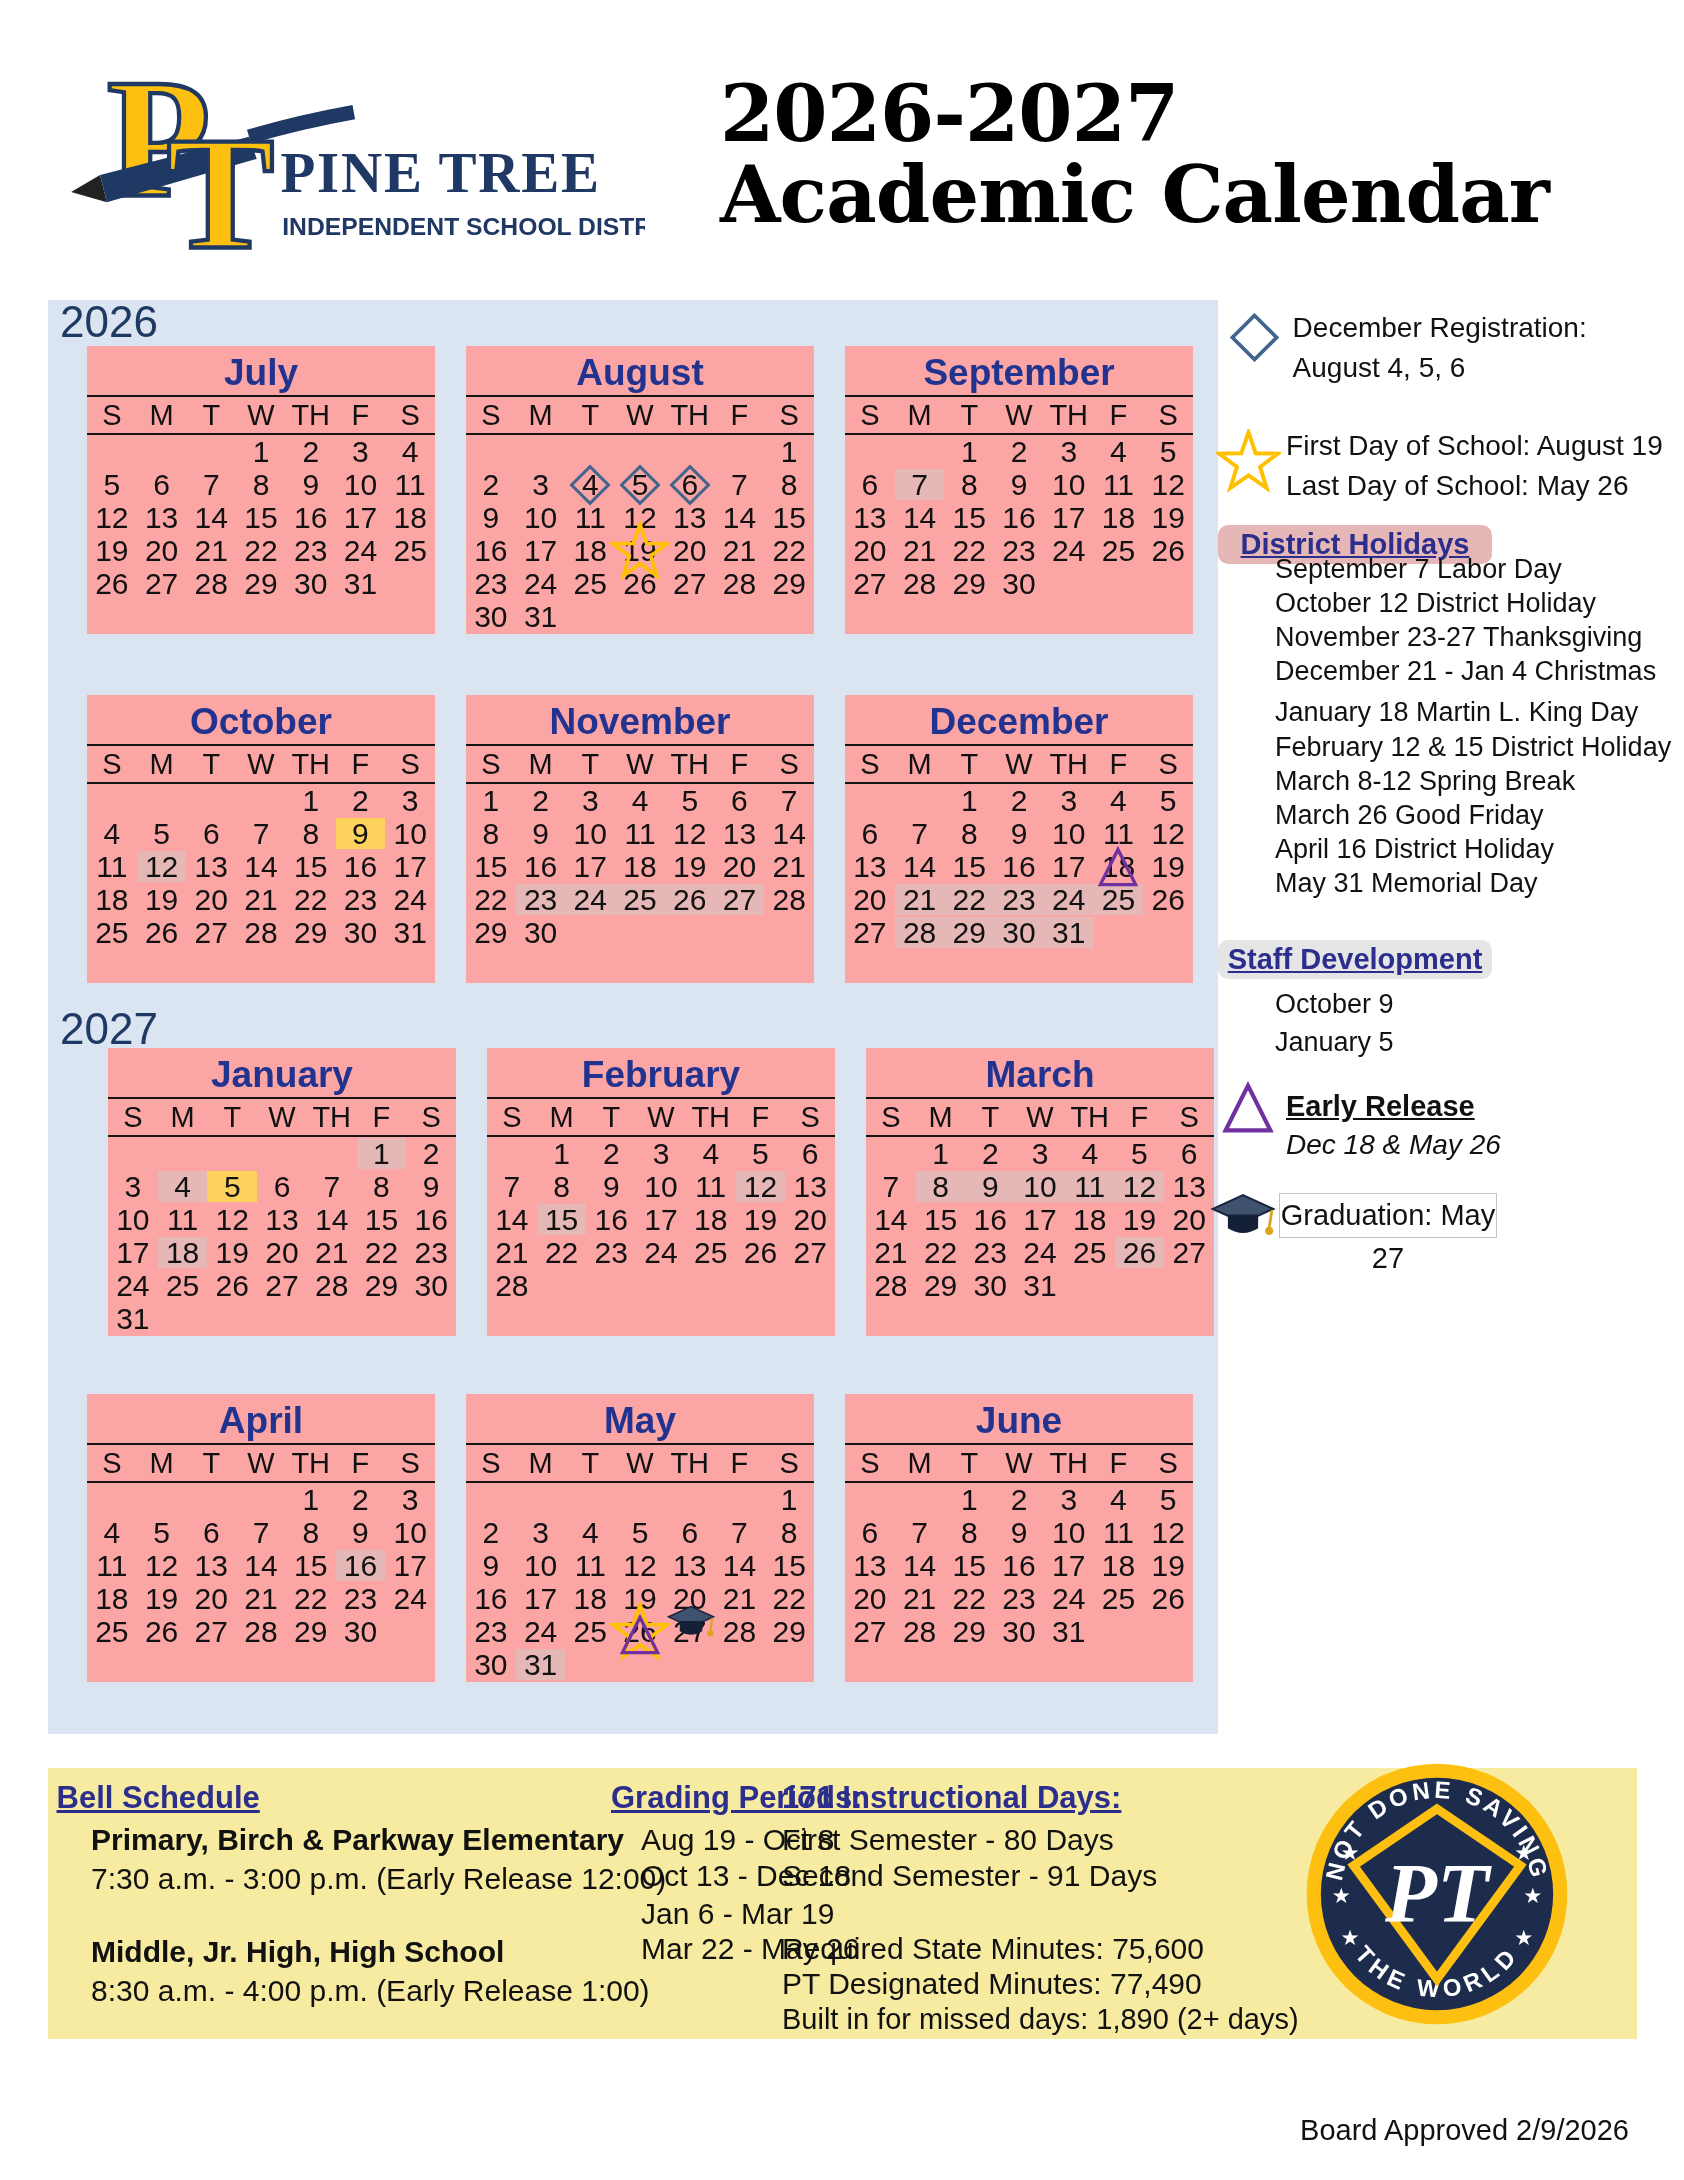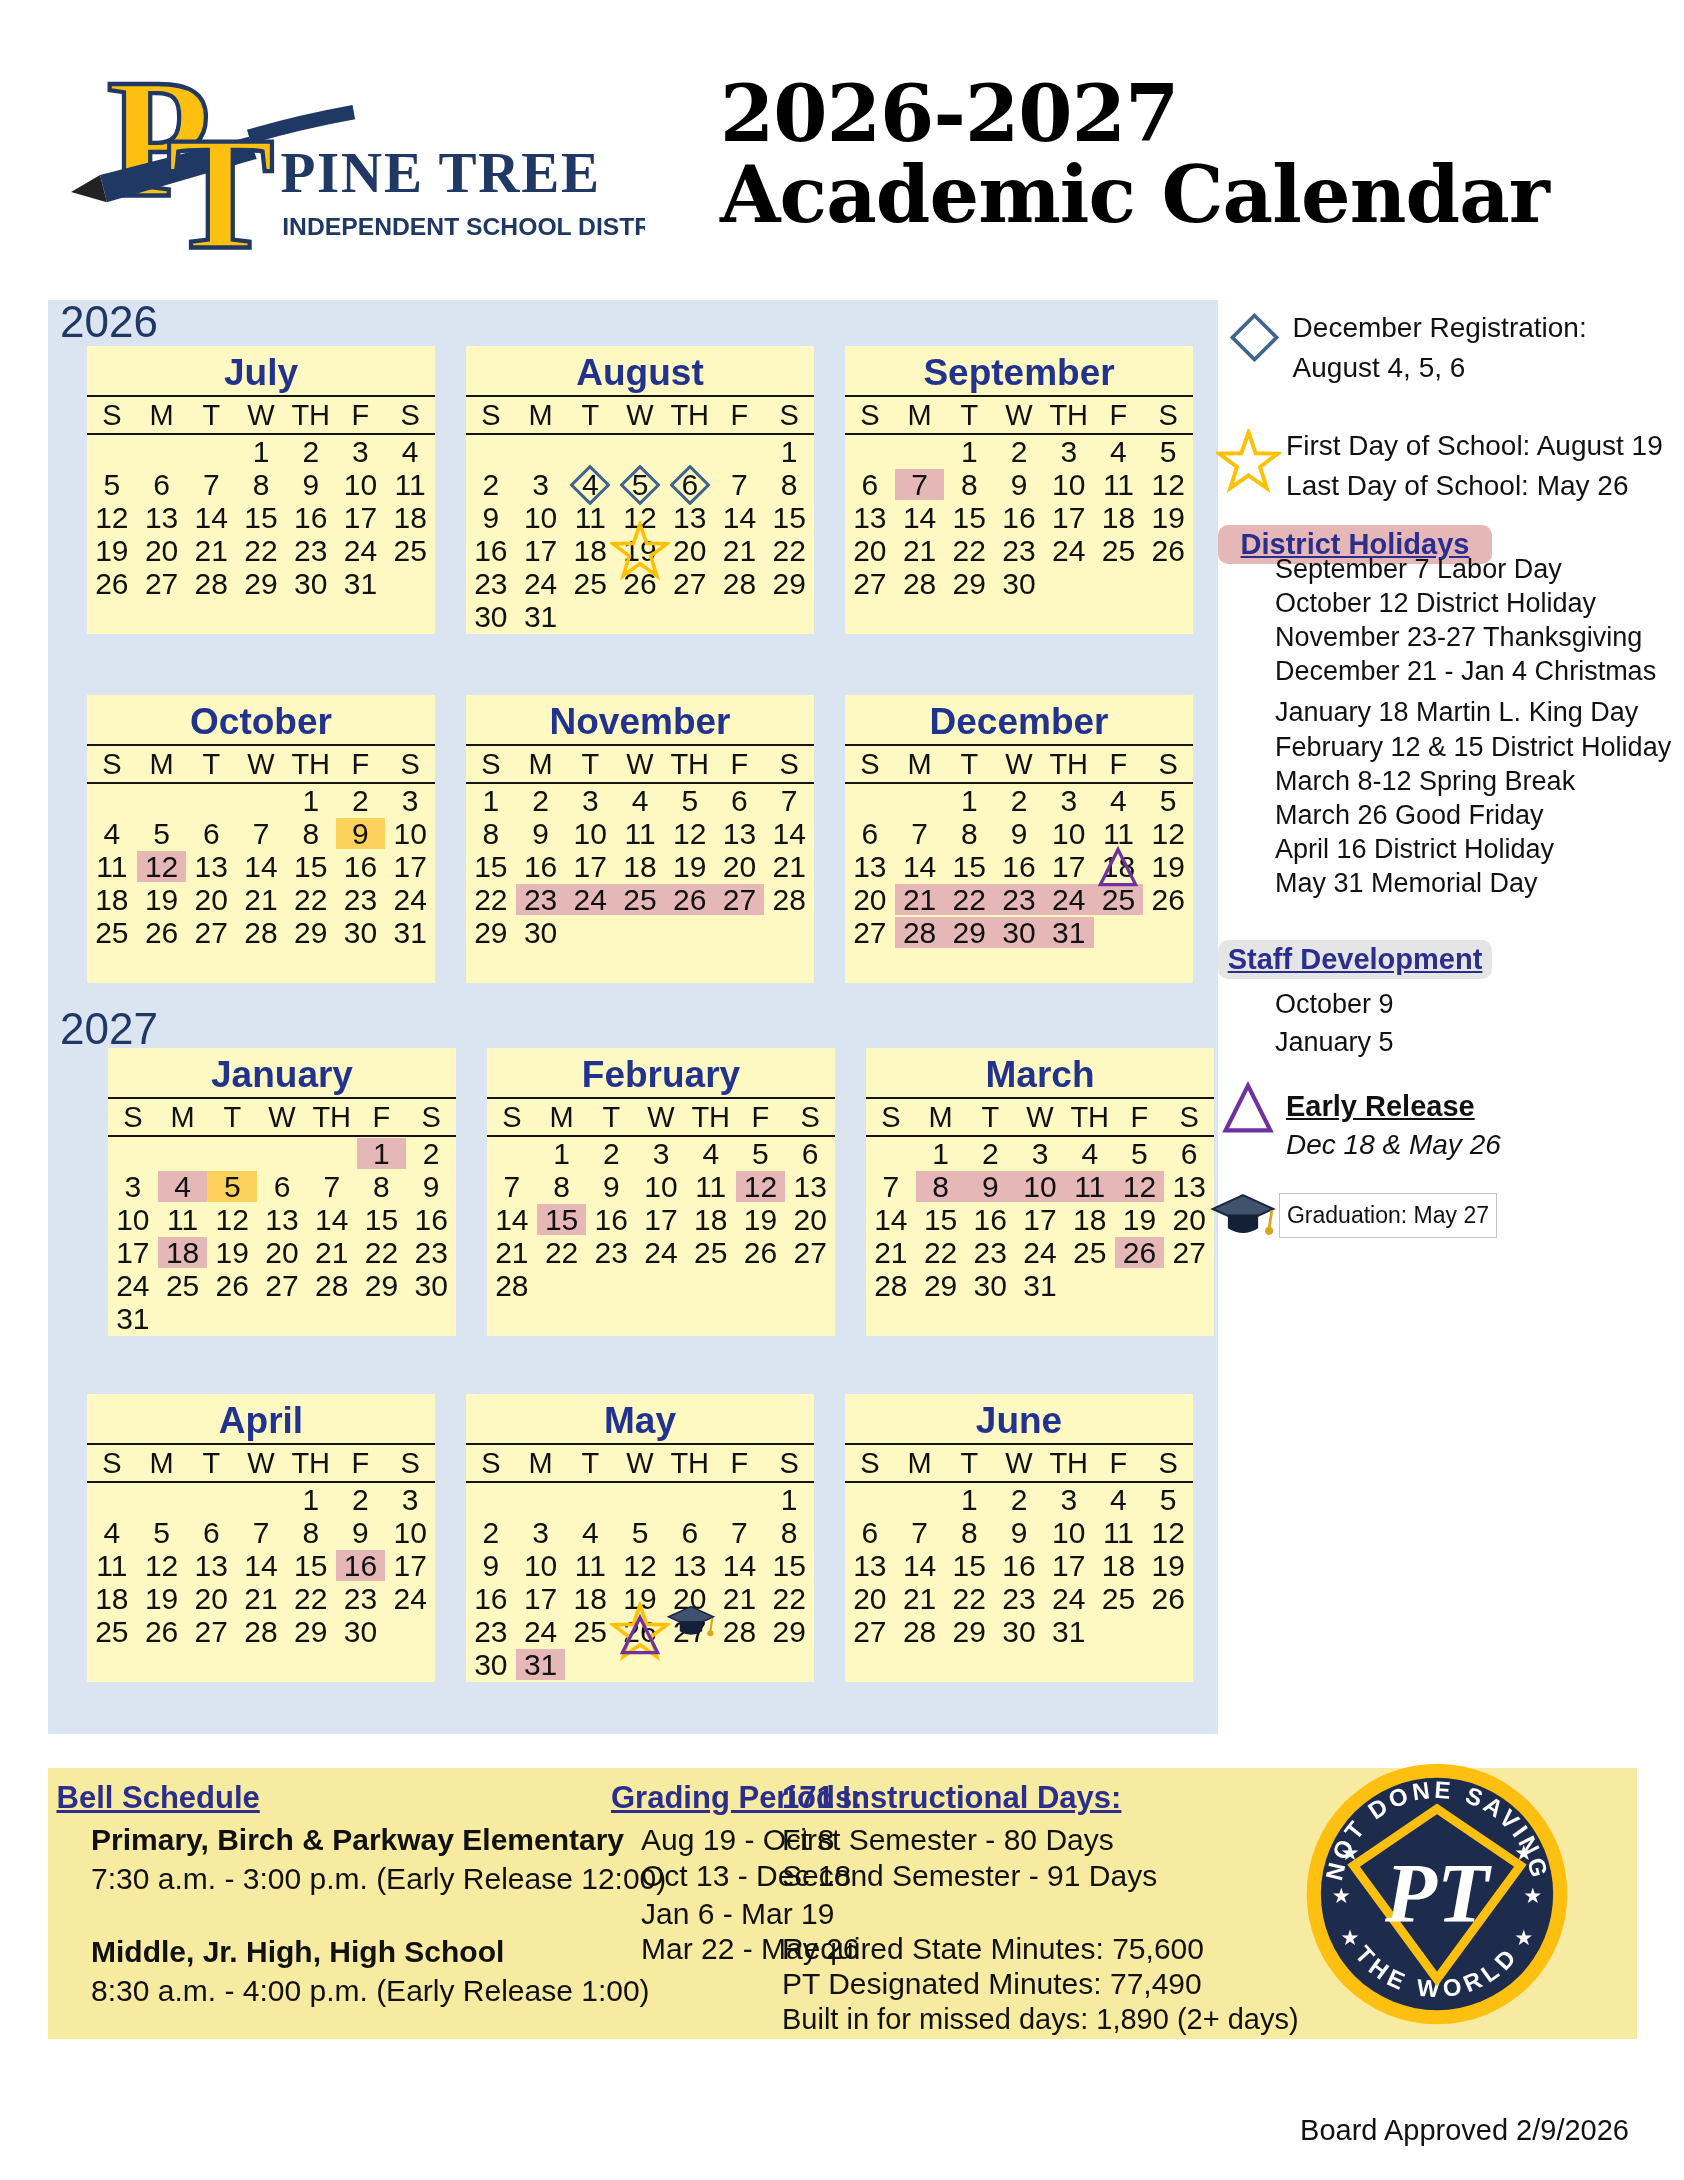--- a/index.html
+++ b/index.html
@@ -12,21 +12,21 @@
         font-family:"DejaVu Serif",serif;font-weight:bold;color:#000;
         font-size:78px;line-height:1.04;letter-spacing:-0.9px;}
 
   
   .calendar-panel{position:absolute;left:48px;top:300px;width:1170px;height:1434px;background:#dbe5f1;}
   .year-label{position:absolute;left:12px;font-size:44px;font-weight:normal;color:#1f3864;}
   #year-2026{top:-3.4px;} #year-2027{top:704px;}
   .months-row{position:absolute;left:39px;display:flex;gap:31px;}
   #months-row-0{top:46px;} #months-row-1{top:395px;} #months-row-2{top:748px;padding-left:21px;} #months-row-3{top:1094px;}
 
-  .month-card{width:348px;height:288px;background:#fef9c3;}
+  .month-card{width:348px;height:288px;background:#fca5a5;}
   .month-title{height:49px;line-height:53px;text-align:center;color:#21338f;font-weight:bold;font-size:37px;}
   .rule{border-top:2.6px solid #151515;}
   .dow-row{display:flex;height:36px;}
   .dow{flex:1;text-align:center;font-size:29px;line-height:36px;color:#111;}
   .week-row{display:flex;height:33px;}
   .day-cell{flex:1;position:relative;text-align:center;}
   .day-num{position:relative;z-index:2;font-size:30px;line-height:33px;}
   .hl{position:absolute;left:0;right:0;top:0.9px;bottom:0.9px;z-index:1;}
   .hl.holiday{background:#e5b8b7;}
   .hl.staff{background:#fcd15c;}
@@ -51,21 +51,21 @@
   #holiday-list .item:nth-child(5){margin-top:12.8px;}
   #holiday-list .item:nth-child(6){margin-top:7.7px;}
   #staff-list{top:990px;}
   #staff-list .item{line-height:28px;margin-bottom:10.2px;}
   #early-release-icon{position:absolute;left:1220px;top:1080px;}
   #early-release-title{position:absolute;left:1286px;top:1090px;font-size:29px;font-weight:bold;
                        text-decoration:underline;color:#111;}
   #early-release-dates{position:absolute;left:1286px;top:1129px;font-size:28px;font-style:italic;}
   #grad-icon{position:absolute;left:1210px;top:1191px;}
   #grad-box{position:absolute;left:1279px;top:1193px;width:216px;height:43px;border:1.7px solid #c3c3c3;
-            background:#fff;font-size:23px;line-height:43px;text-align:center;color:#111;}
+            background:#fff;font-size:29px;line-height:43px;text-align:center;color:#111;}
 
   
   .bottom-band{position:absolute;left:48px;top:1768px;width:1589px;height:271px;background:#f7eba1;}
   .bb{position:absolute;font-size:30px;color:#111;}
   .bb.hdr{font-weight:bold;color:#2b2e8c;text-decoration:underline;font-size:31px;}
   .bb.bold{font-weight:bold;}
   #bell-title{left:8.5px;top:12px;}
   #bell-name1{left:43px;top:55px;}
   #bell-time1{left:43px;top:94px;}
   #bell-name2{left:43px;top:167px;}

